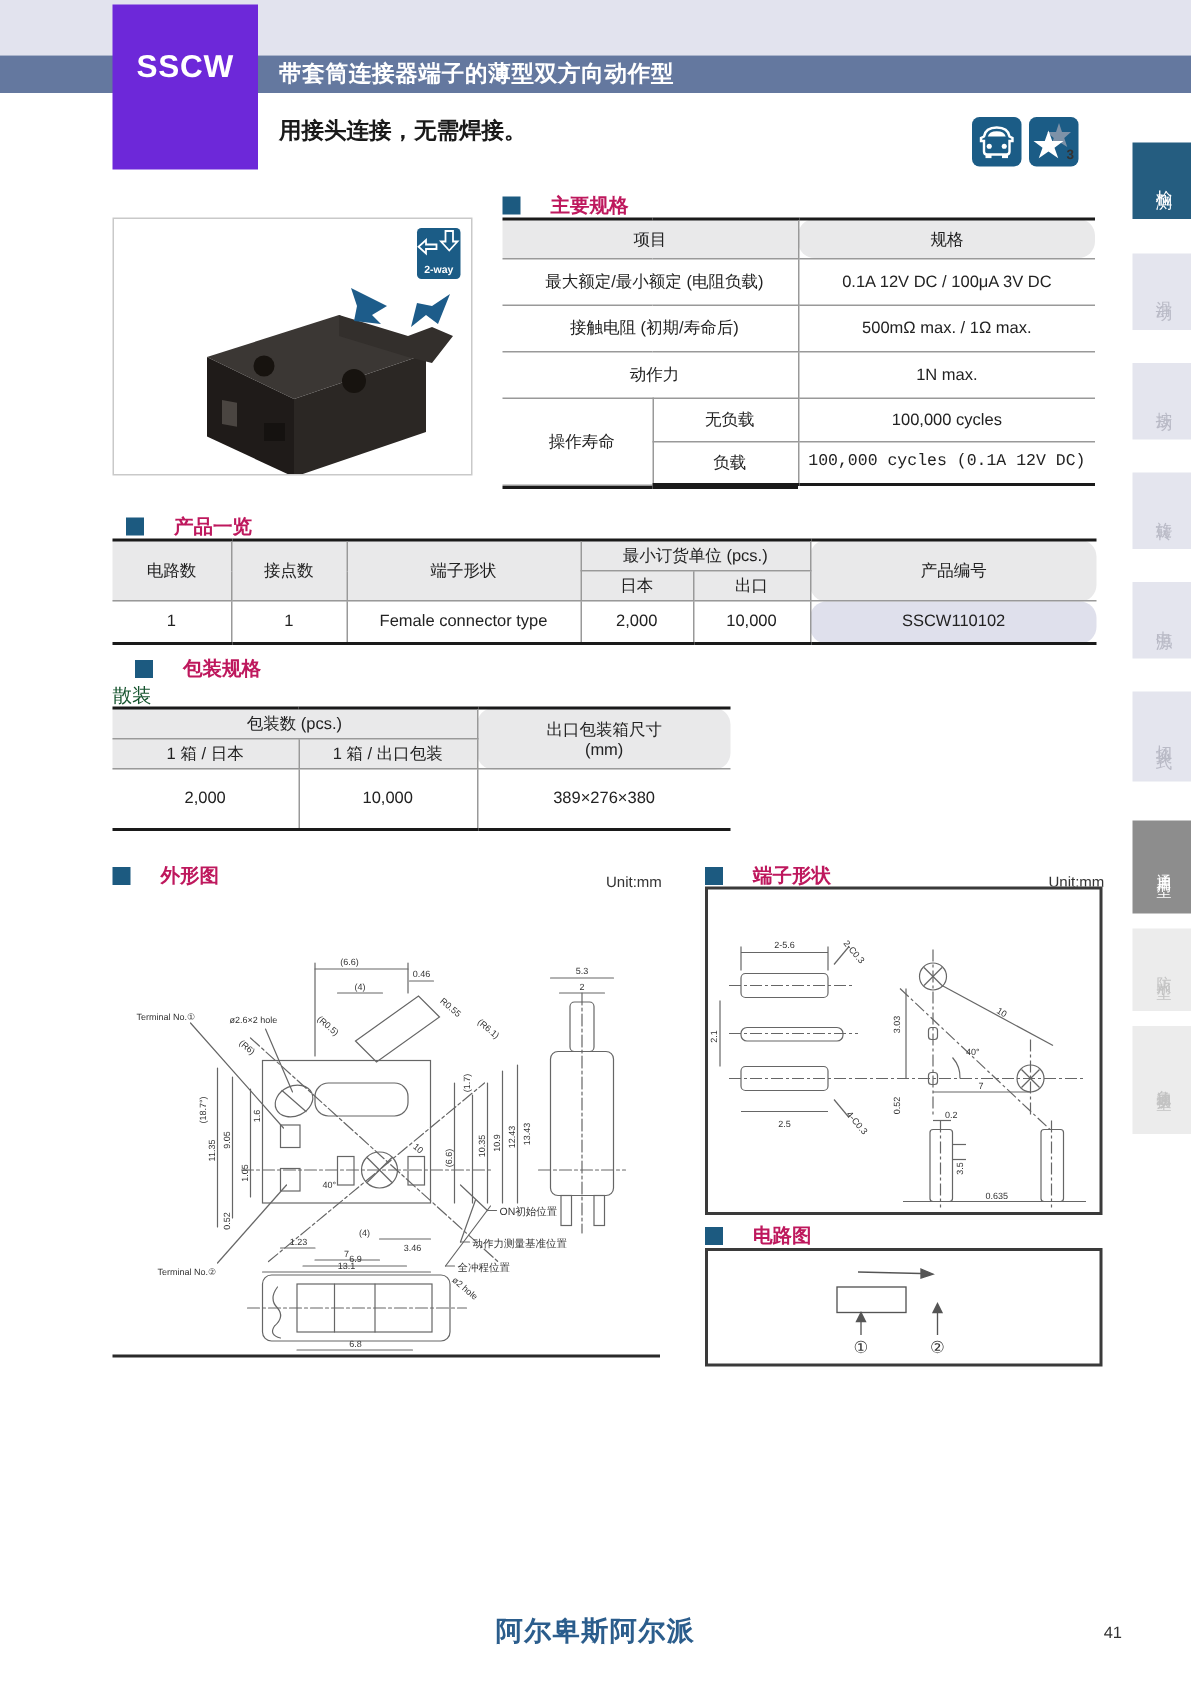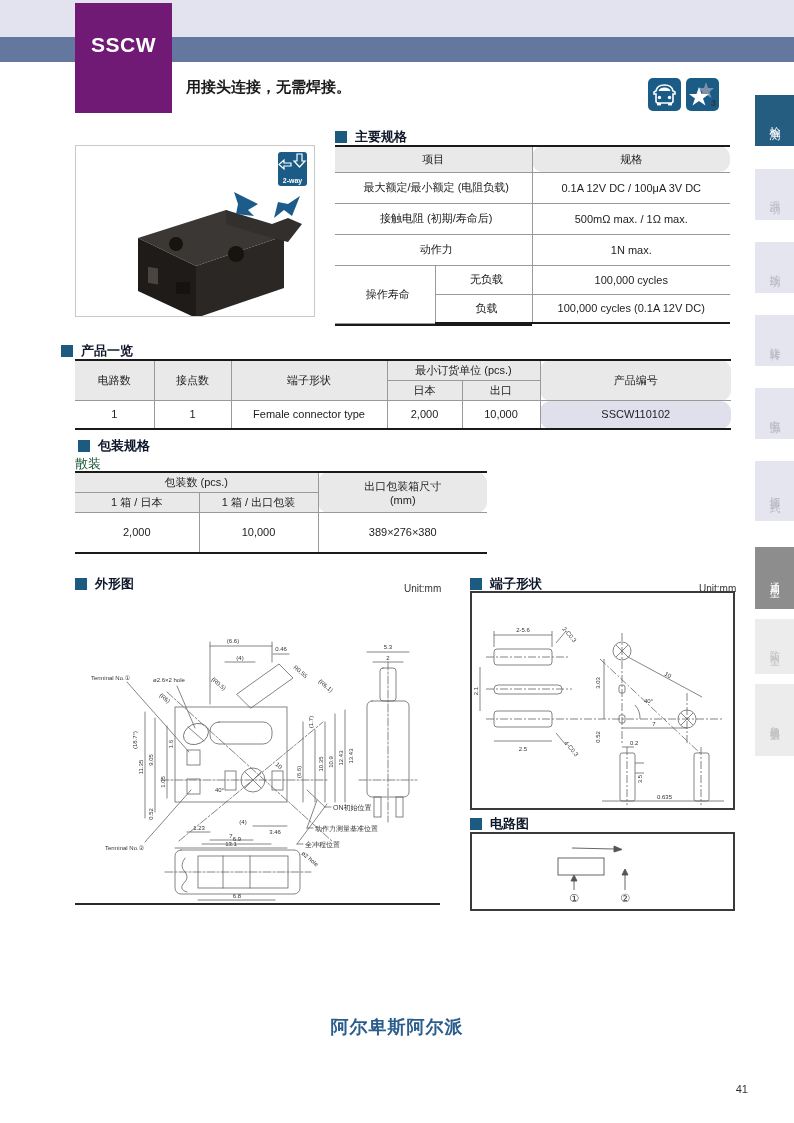--- a/index.html
+++ b/index.html
@@ -3,39 +3,39 @@
 <meta charset="utf-8">
 <style>
   * { margin:0; padding:0; box-sizing:border-box; }
   html,body { background:#fff; }
   body { font-family:"Liberation Sans","DejaVu Sans",sans-serif; color:#222; }
   .page { position:relative; width:794px; height:1123px; background:#fff; overflow:hidden; }
 
   
   .band1 { position:absolute; left:0; top:0; width:794px; height:37px; background:#e2e3ee; }
   .band2 { position:absolute; left:0; top:37px; width:794px; height:25px; background:#64789f; }
-  .model-box { position:absolute; left:75px; top:3px; width:97px; height:110px; background:#701a75;
+  .model-box { position:absolute; left:75px; top:3px; width:97px; height:110px; background:#6d28d9;
                display:flex; justify-content:center; }
   .model-box span { color:#fff; font-weight:bold; font-size:21px; letter-spacing:.5px; margin-top:30px; }
   .page-title { position:absolute; left:186px; top:40px; color:#fff; font-weight:bold; font-size:15px; letter-spacing:.5px; }
   .page-sub { position:absolute; left:186px; top:78px; color:#1a1a1a; font-weight:bold; font-size:15px; }
   .badge { position:absolute; top:78px; width:33px; height:33px; background:#1b5c86; border-radius:5px; }
   .badge.car { left:648px; }
   .badge.star { left:686px; }
 
   
   .tab { position:absolute; left:755px; width:39px; display:flex; align-items:center; justify-content:center;
          writing-mode:vertical-rl; text-orientation:upright; font-size:11px; letter-spacing:3px; }
   .tab.on1 { background:#255d80; color:#fff; }
   .tab.off1 { background:#e4e5ee; color:#b9bac6; }
   .tab.on2 { background:#8d8d8d; color:#fff; }
   .tab.off2 { background:#ececec; color:#c3c3c3; }
 
   
-  .sec-title { position:absolute; display:flex; align-items:center; gap:8px; font-size:13px; font-weight:600; color:#0f172a; }
+  .sec-title { position:absolute; display:flex; align-items:center; gap:20px; font-size:13px; font-weight:600; color:#be185d; }
   .sec-title .sq { width:12px; height:12px; background:#1c5a80; display:inline-block; }
   .unit { position:absolute; font-size:10px; color:#333; }
   .subhead { position:absolute; font-size:13px; color:#14532d; }
 
   
   .photo { position:absolute; left:75px; top:145px; width:240px; height:172px; background:#fff; border:1px solid #c9c9c9; }
   .two-way { position:absolute; right:7px; top:6px; width:29px; height:34px; background:#1b5c86; border-radius:3px; }
   .two-way .txt { position:absolute; bottom:2px; left:0; right:0; text-align:center; color:#fff; font-size:7px; font-weight:bold; }
 
   
@@ -55,34 +55,35 @@
                border-top:2px solid #2a2a2a; border-bottom:2px solid #2a2a2a;
                display:flex; align-items:center; justify-content:center; font-size:13px; }
   .outline-area { position:absolute; left:75px; top:622px; width:365px; height:283px; border-bottom:2px solid #2a2a2a; }
   .term-box { position:absolute; left:470px; top:591px; width:265px; height:219px; border:2px solid #3a3a3a; background:#fff; }
   .circ-box { position:absolute; left:470px; top:832px; width:265px; height:79px; border:2px solid #3a3a3a; background:#fff; }
   svg text { font-family:"Liberation Sans","DejaVu Sans",sans-serif; fill:#333; }
   .dim { font-size:6px; }
   .dim7 { font-size:7px; }
 
   
-  .footer-brand { position:absolute; left:0; top:1015px; width:794px; text-align:center;
+  .footer-brand { position:absolute; left:0; top:1075px; width:794px; text-align:center;
                   color:#2b5d8c; font-weight:bold; font-size:18px; letter-spacing:1px; }
   .page-num { position:absolute; right:46px; top:1083px; font-size:11px; color:#333; }
 </style>
 </head>
 <body>
 
 <div class="page">
 
   <div class="band1"></div>
   <div class="band2"></div>
   <div class="model-box">
     <span>SSCW</span>
   </div>
+  <div class="page-title">带套筒连接器端子的薄型双方向动作型</div>
   <div class="page-sub">用接头连接，无需焊接。</div>
 
   <div class="badge car">
     <svg width="33" height="33" viewBox="0 0 33 33">
       <path d="M8 13 Q9 7 16.5 7 Q24 7 25 13 L27 14 L27 16 L25 16 L25 23 Q25 25 23 25 L10 25 Q8 25 8 23 L8 16 L6 16 L6 14 Z" fill="none" stroke="#fff" stroke-width="1.6"></path>
       <path d="M10.5 13 Q11.5 9.5 16.5 9.5 Q21.5 9.5 22.5 13 Z" fill="#fff"></path>
       <circle cx="11.5" cy="19.5" r="1.7" fill="#fff"></circle>
       <circle cx="21.5" cy="19.5" r="1.7" fill="#fff"></circle>
       <rect x="9" y="25" width="4" height="2.4" fill="#fff"></rect>
       <rect x="20" y="25" width="4" height="2.4" fill="#fff"></rect>
@@ -156,33 +157,33 @@
       </tr>
       <tr style="height:31px;">
         <td class="left noL" colspan="2">动作力</td>
         <td class="noR">1N max.</td>
       </tr>
       <tr style="height:29px;">
         <td class="left noL" rowspan="2">操作寿命</td>
         <td class="left bb0">无负载</td>
         <td class="noR">100,000 cycles</td>
       </tr>
-      <tr style="height:29px;">
+      <tr style="height:29px;font-family:Liberation Mono, monospace;">
         <td class="left bb">负载</td>
         <td class="bb noR">100,000 cycles (0.1A 12V DC)</td>
       </tr>
       <tr style="height:0;">
             <td class="bb noL" colspan="2" style="border:none;border-bottom:2px solid #1a1a1a;padding:0;"></td>
             <td style="border:none;padding:0;"></td>
           </tr>
     </tbody>
       </table>
   </div>
 
-  <div class="sec-title" style="left:61px;top:342px;">
+  <div class="sec-title" style="left:84px;top:342px;">
     <span class="sq"></span>
     <span>产品一览</span>
   </div>
   <div class="tbl" style="left:75px;top:359px;width:656px;">
     <table>
       <colgroup>
           <col style="width:79px">
           <col style="width:77px">
           <col style="width:156px">
           <col style="width:75px">
@@ -206,21 +207,21 @@
         <td class="bb">1</td>
         <td class="bb">Female connector type</td>
         <td class="bb">2,000</td>
         <td class="bb">10,000</td>
         <td class="bb noR pn">SSCW110102</td>
       </tr>
     </tbody>
       </table>
   </div>
 
-  <div class="sec-title" style="left:78px;top:437px;">
+  <div class="sec-title" style="left:90px;top:437px;">
     <span class="sq"></span>
     <span>包装规格</span>
   </div>
   <div class="subhead" style="left:75px;top:455px;">散装</div>
   <div class="tbl" style="left:75px;top:471px;width:412px;">
     <table>
       <colgroup>
           <col style="width:124px">
           <col style="width:119px">
           <col style="width:169px">

